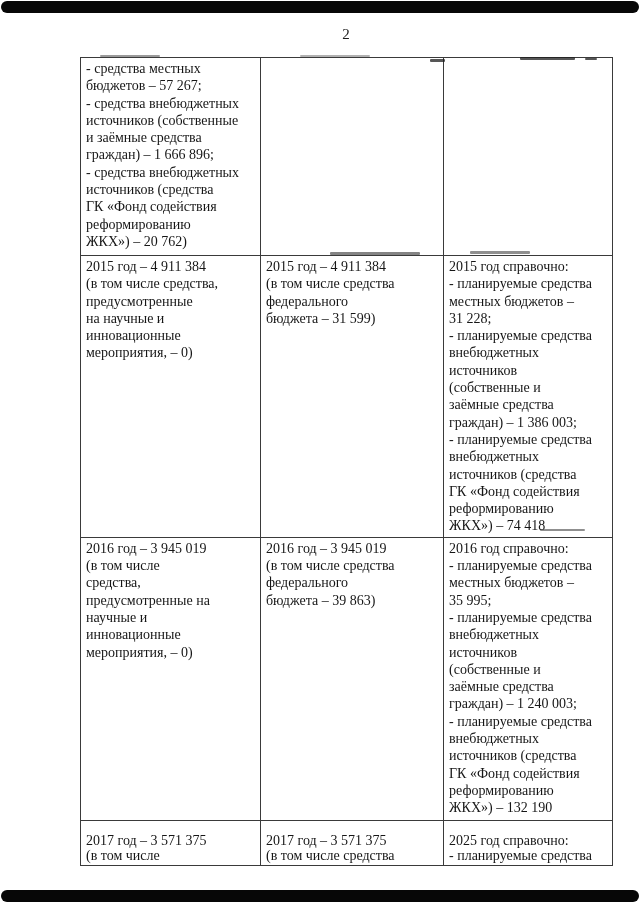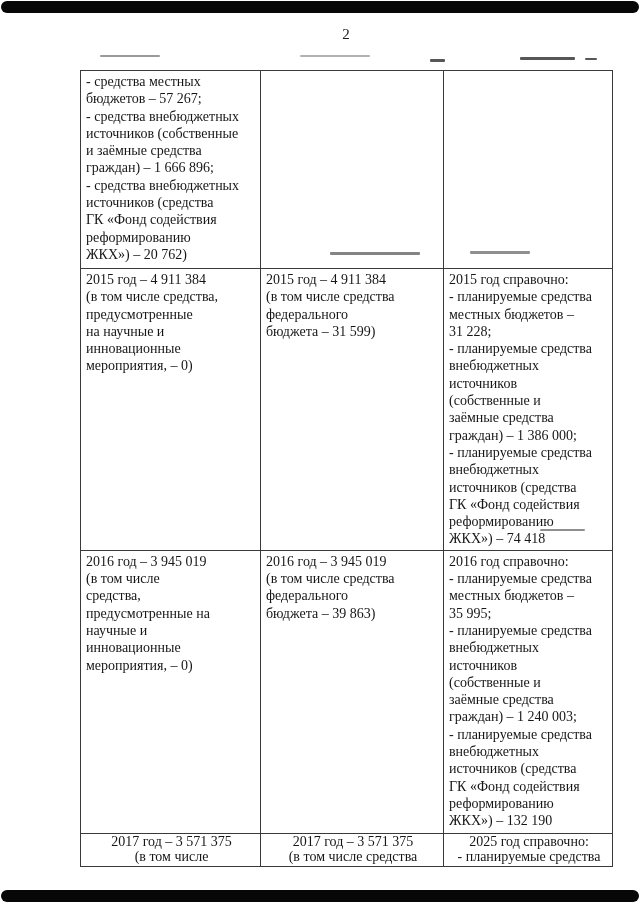--- a/index.html
+++ b/index.html
@@ -32,21 +32,21 @@
     left: 80px;
     width: 532px;
     text-align: center;
     font-size: 15px;
     color: #1c1c1c;
   }
 
   .doc-table-wrap {
     position: absolute;
     left: 80px;
-    top: 70px;
+    top: 57px;
     width: 532px;
     height: 787px;
   }
   table.doc-table {
     border-collapse: collapse;
     table-layout: fixed;
     width: 532px;
   }
   table.doc-table td {
     border: 1px solid #3a3a3a;
@@ -57,22 +57,21 @@
     white-space: pre-line;
     overflow: hidden;
     color: #161616;
   }
   tr.row-1 { height: 198px; }
   tr.row-2 { height: 276px; }
   tr.row-3 { height: 283px; padding-left: 7px; }
   tr.row-4 { height: 29px; }
   tr.row-4 td {
     line-height: 14.8px;
-    padding-top: 1px;
-    text-align: center;
+    padding-top: 13px;
   }
 
   
   .artifact {
     position: absolute;
     background: #1f1f1f;
     opacity: 0.75;
     border-radius: 1px;
   }
   .a1 { left: 430px; top: 59px;  width: 15px; height: 3px; }
@@ -128,21 +127,21 @@
 бюджета – 31 599)</td>
         <td>2015 год справочно:
 - планируемые средства
 местных бюджетов –
 31 228;
 - планируемые средства
 внебюджетных
 источников
 (собственные и
 заёмные средства
-граждан) – 1 386 000;
+граждан) – 1 386 003;
 - планируемые средства
 внебюджетных
 источников (средства
 ГК «Фонд содействия
 реформированию
 ЖКХ») – 74 418</td>
       </tr>
       <tr class="row-3">
         <td>2016 год – 3 945 019
 (в том числе

